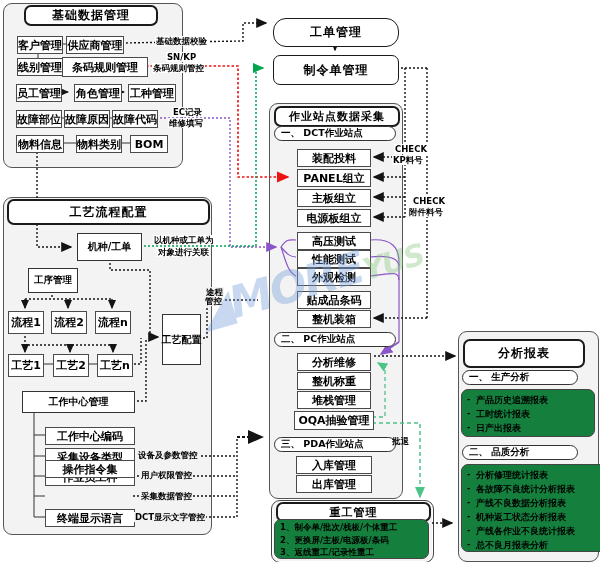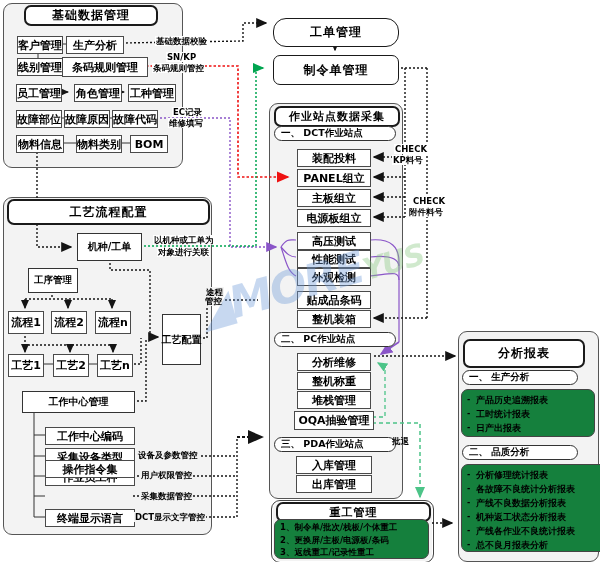--- a/index.html
+++ b/index.html
@@ -146,21 +146,21 @@
 
     <path d="M140,246 H256 V68 H263" stroke="#00a550" stroke-width="1.5" fill="none" stroke-dasharray="2 2" marker-end="url(#ag)"></path>
 
     <path d="M372,417 H385 V367 L378,363" stroke="#4cc488" stroke-width="1.3" fill="none" stroke-dasharray="4 3" marker-end="url(#ag2)"></path>
     <path d="M372,423 H420 V494" stroke="#4cc488" stroke-width="1.5" fill="none" stroke-dasharray="4 3"></path>
     <path d="M420,494 v3" stroke="#4cc488" stroke-width="1.5" marker-end="url(#ag2)"></path>
   </svg>
 
   <div class="t" style="left:24px;top:5px;width:130px;height:17px;">基础数据管理</div>
   <div class="b" style="left:17px;top:36px;width:44px;height:16px;">客户管理</div>
-  <div class="b" style="left:66px;top:36px;width:56px;height:16px;">生产分析</div>
+  <div class="b" style="left:66px;top:36px;width:56px;height:16px;">供应商管理</div>
   <div class="b" style="left:17px;top:58px;width:44px;height:16px;">线别管理</div>
   <div class="b" style="left:62px;top:57px;width:84px;height:18px;">条码规则管理</div>
   <div class="b" style="left:16px;top:84px;width:44px;height:16px;">员工管理</div>
   <div class="b" style="left:74px;top:84px;width:46px;height:16px;">角色管理</div>
   <div class="b" style="left:128px;top:84px;width:46px;height:16px;">工种管理</div>
   <div class="b" style="left:16px;top:110px;width:44px;height:16px;">故障部位</div>
   <div class="b" style="left:64px;top:110px;width:44px;height:16px;">故障原因</div>
   <div class="b" style="left:112px;top:110px;width:44px;height:16px;">故障代码</div>
   <div class="b" style="left:16px;top:135px;width:46px;height:16px;">物料信息</div>
   <div class="b" style="left:76px;top:135px;width:44px;height:16px;">物料类别</div>

